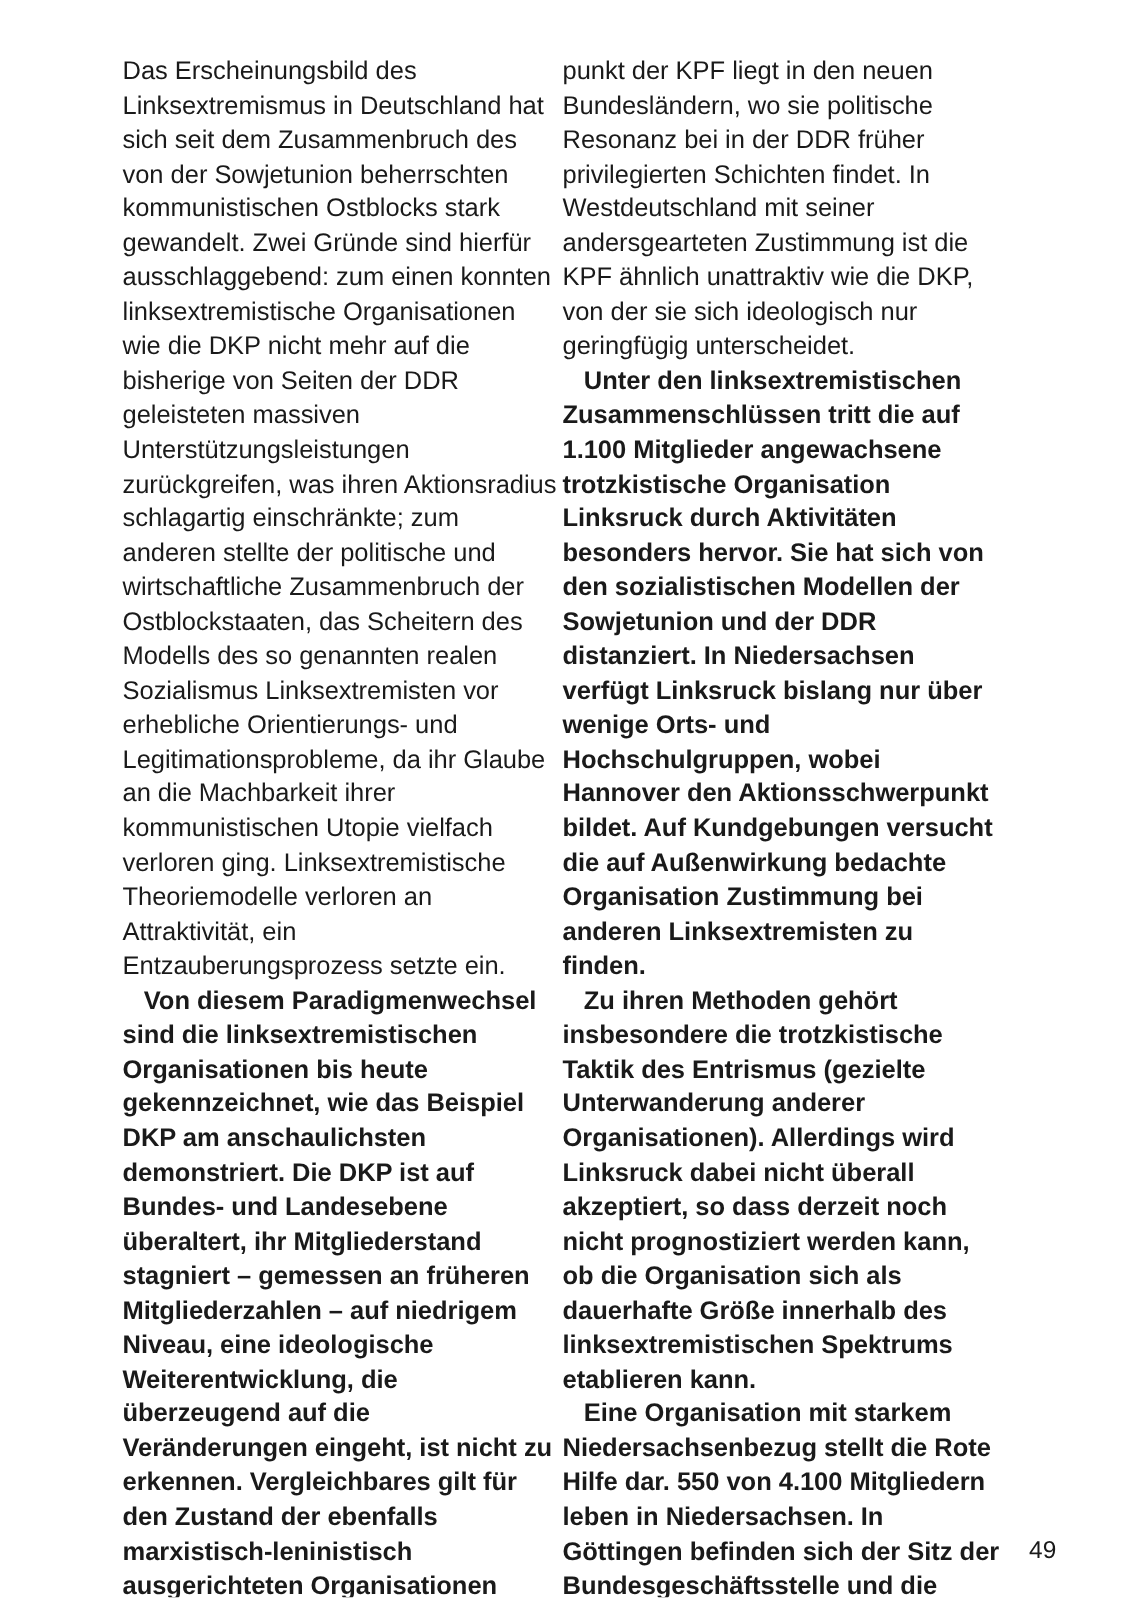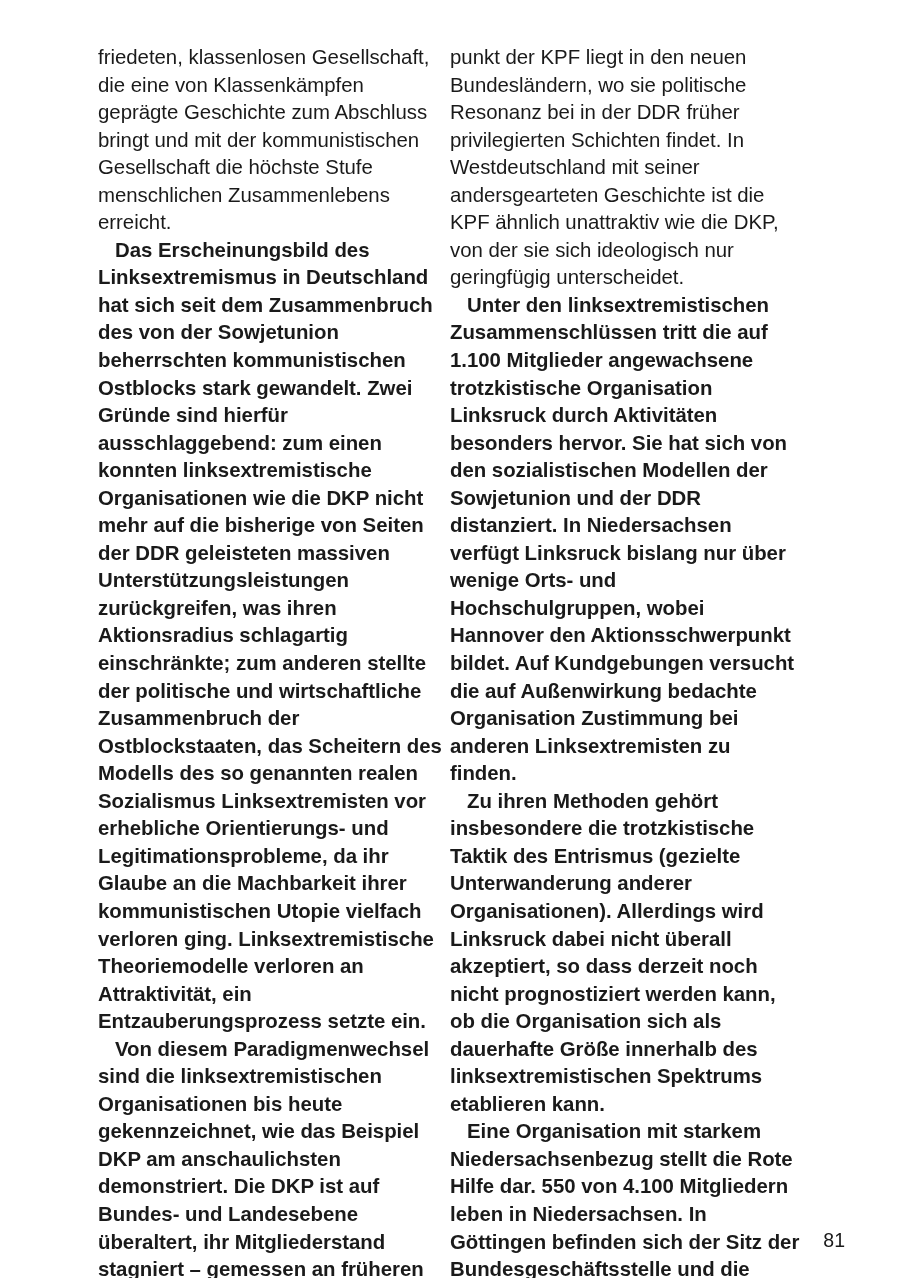--- a/index.html
+++ b/index.html
@@ -58,30 +58,29 @@
   }
 </style>
 </head>
 <body>
 
 <div class="page">
 
   <div class="columns">
 
     <div class="column col-left">
-      <p class="para">friedeten, klassenlosen Gesellschaft, die eine von Klassenkämpfen geprägte Geschichte zum Abschluss bringt und mit der kommunistischen Gesellschaft die höchste Stufe menschlichen Zusammenlebens erreicht.</p>
       <p class="para">Das Erscheinungsbild des Linksextremismus in Deutschland hat sich seit dem Zusammenbruch des von der Sowjetunion beherrschten kommunistischen Ostblocks stark gewandelt. Zwei Gründe sind hierfür ausschlaggebend: zum einen konnten linksextremistische Organisationen wie die DKP nicht mehr auf die bisherige von Seiten der DDR geleisteten massiven Unterstützungsleistungen zurückgreifen, was ihren Aktionsradius schlagartig einschränkte; zum anderen stellte der politische und wirtschaftliche Zusammenbruch der Ostblockstaaten, das Scheitern des Modells des so genannten realen Sozialismus Linksextremisten vor erhebliche Orientierungs- und Legitimationsprobleme, da ihr Glaube an die Machbarkeit ihrer kommunistischen Utopie vielfach verloren ging. Linksextremistische Theoriemodelle verloren an Attraktivität, ein Entzauberungsprozess setzte ein.</p>
       <p class="para">Von diesem Paradigmenwechsel sind die linksextremistischen Organisationen bis heute gekennzeichnet, wie das Beispiel DKP am anschaulichsten demonstriert. Die DKP ist auf Bundes- und Landesebene überaltert, ihr Mitgliederstand stagniert – gemessen an früheren Mitgliederzahlen – auf niedrigem Niveau, eine ideologische Weiterentwicklung, die überzeugend auf die Veränderungen eingeht, ist nicht zu erkennen. Vergleichbares gilt für den Zustand der ebenfalls marxistisch-leninistisch ausgerichteten Organisationen MLPD und KPF, die in Niedersachsen mit kleinen Gruppen politisch-ideologisch überzeugter Mitglieder ein eher sektiererisches Randdasein führen. Der Tätigkeits- und Organisationsschwer-</p>
     </div>
 
     <div class="column col-right">
-      <p class="para">punkt der KPF liegt in den neuen Bundesländern, wo sie politische Resonanz bei in der DDR früher privilegierten Schichten findet. In Westdeutschland mit seiner andersgearteten Geschichte ist die KPF ähnlich unattraktiv wie die DKP, von der sie sich ideologisch nur geringfügig unterscheidet.</p>
+      <p class="para">punkt der KPF liegt in den neuen Bundesländern, wo sie politische Resonanz bei in der DDR früher privilegierten Schichten findet. In Westdeutschland mit seiner andersgearteten Zustimmung ist die KPF ähnlich unattraktiv wie die DKP, von der sie sich ideologisch nur geringfügig unterscheidet.</p>
       <p class="para">Unter den linksextremistischen Zusammenschlüssen tritt die auf 1.100 Mitglieder angewachsene trotzkistische Organisation Linksruck durch Aktivitäten besonders hervor. Sie hat sich von den sozialistischen Modellen der Sowjetunion und der DDR distanziert. In Niedersachsen verfügt Linksruck bislang nur über wenige Orts- und Hochschulgruppen, wobei Hannover den Aktionsschwerpunkt bildet. Auf Kundgebungen versucht die auf Außenwirkung bedachte Organisation Zustimmung bei anderen Linksextremisten zu finden.</p>
       <p class="para">Zu ihren Methoden gehört insbesondere die trotzkistische Taktik des Entrismus (gezielte Unterwanderung anderer Organisationen). Allerdings wird Linksruck dabei nicht überall akzeptiert, so dass derzeit noch nicht prognostiziert werden kann, ob die Organisation sich als dauerhafte Größe innerhalb des linksextremistischen Spektrums etablieren kann.</p>
       <p class="para">Eine Organisation mit starkem Niedersachsenbezug stellt die Rote Hilfe dar. 550 von 4.100 Mitgliedern leben in Niedersachsen. In Göttingen befinden sich der Sitz der Bundesgeschäftsstelle und die Redaktion der Publikation Die Rote Hilfe. Die Bedeutung der Roten Hilfe für das linksextremistische Spektrum liegt weniger im ideologischen Bereich als in ihrer Klammerfunktion über Organisationsgrenzen hinweg, indem sie das Gefühl linker Solidarität vermittelt.</p>
 
     </div>
 
   </div>
 
-  <div class="page-number">81</div>
+  <div class="page-number">49</div>
 
 </div>
 
 </body></html>

